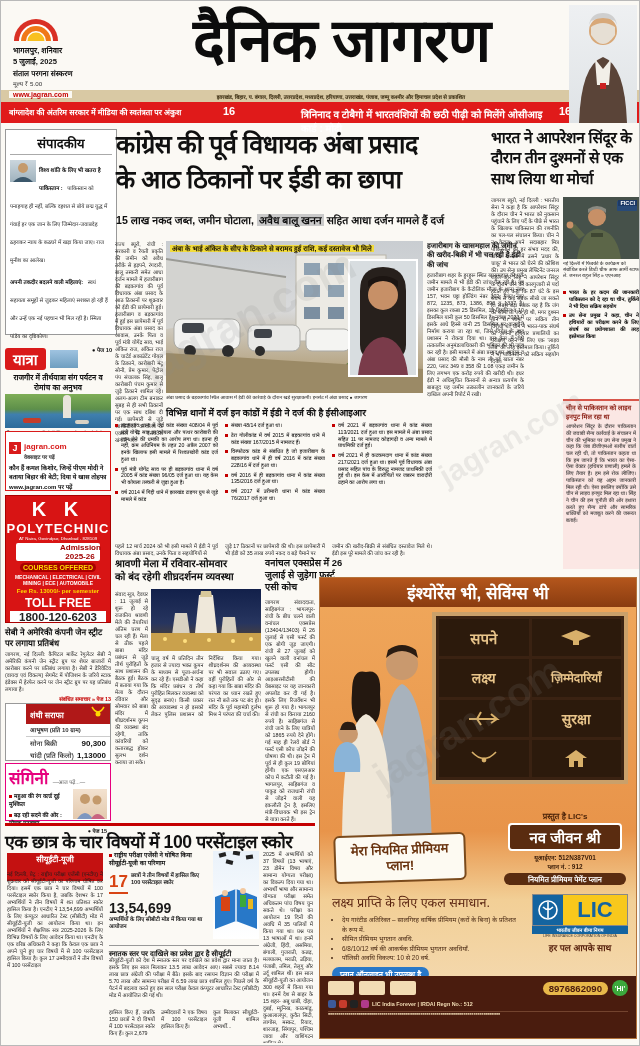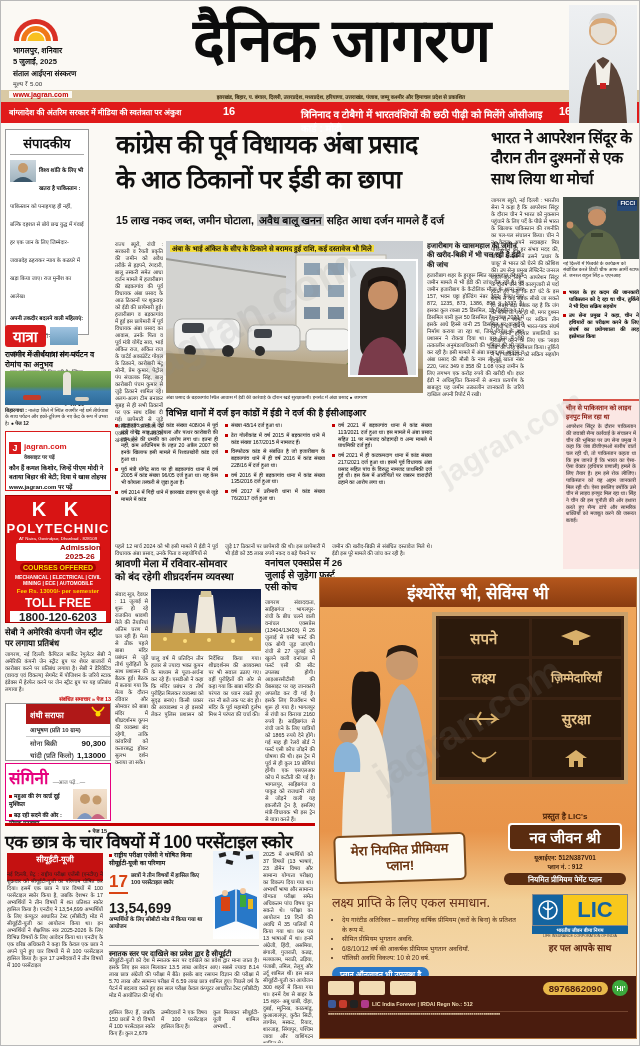--- a/index.html
+++ b/index.html
@@ -27,21 +27,21 @@
     <svg width="46" height="36" viewBox="0 0 46 36">
       <path d="M1,34 A22,22 0 0 1 45,34 Z" fill="#d93025"></path>
       <path d="M6,34 A17,17 0 0 1 40,34 Z" fill="#ffffff"></path>
       <path d="M8,34 A15,15 0 0 1 38,34 Z" fill="#f07818"></path>
       <path d="M13,34 A10,10 0 0 1 33,34 Z" fill="#ffffff"></path>
       <path d="M14.5,34 A8.5,8.5 0 0 1 31.5,34 Z" fill="#f8c020"></path>
     </svg>
   </div>
   <div class="abs hd" style="left:12px;top:44px;font-size:7.6px;">भागलपुर, शनिवार</div>
   <div class="abs hd" style="left:12px;top:55px;font-size:7.6px;">5 जुलाई, 2025</div>
-  <div class="abs hd" style="left:12px;top:67px;font-size:7.4px;">संताल आईएना संस्करण</div>
+  <div class="abs hd" style="left:12px;top:67px;font-size:7.4px;">संताल परगना संस्करण</div>
   <div class="abs" style="left:12px;top:78px;font-size:6.2px;color:#333;">मूल्य ₹ 5.00</div>
   <div class="abs" style="left:12px;top:86px;font-size:6.2px;color:#333;">पृष्ठ 16</div>
 
   <div class="abs" style="left:118px;top:2px;width:445px;text-align:center;font-size:60px;font-weight:800;color:#0c0c0c;letter-spacing:-1px;line-height:1.25;">दैनिक जागरण</div>
 
   <div class="abs" style="left:0;top:89px;width:640px;height:12px;background:#d9c9a4;"></div>
   <div class="abs" style="left:8px;top:90px;font-size:7px;font-weight:bold;color:#c40000;background:#fbf9f4;padding:0 4px;">www.jagran.com</div>
   <div class="abs" style="left:120px;top:91.5px;width:440px;text-align:center;font-size:5.4px;font-weight:bold;color:#3a2c10;">झारखंड, बिहार, प. बंगाल, दिल्ली, उत्तरप्रदेश, मध्यप्रदेश, हरियाणा, उत्तराखंड, पंजाब, जम्मू कश्मीर और हिमाचल प्रदेश से प्रकाशित</div>
 
   <div class="abs" style="left:0;top:101px;width:640px;height:21px;background:#e01a1a;"></div>
@@ -54,40 +54,40 @@
     <svg width="68" height="118" viewBox="0 0 68 118">
       <circle cx="34" cy="26" r="14" fill="#d8a878"></circle>
       <path d="M22,30 Q34,48 46,30 L46,22 Q34,14 22,22 Z" fill="#e8e4de" opacity="0.9"></path>
       <path d="M20,20 Q22,8 34,8 Q46,8 48,20 L46,16 Q34,10 22,16 Z" fill="#cfcfcf"></path>
       <path d="M10,118 Q12,60 34,52 Q56,60 58,118 Z" fill="#5a4438"></path>
       <path d="M26,54 L34,64 L42,54 L40,80 L28,80 Z" fill="#f2efe8"></path>
       <rect x="31" y="78" width="6" height="6" fill="#c22"></rect>
     </svg>
   </div>
 
-  <div class="abs box" style="left:4px;top:128px;width:84px;height:206px;padding:4px;">
+  <div class="abs box" style="left:4px;top:128px;width:112px;height:206px;padding:4px;">
     <div class="hd" style="font-size:13px;text-align:center;border-bottom:1px solid #aaa;padding-bottom:2px;">संपादकीय</div>
     <div style="margin-top:3px;">
       <div style="float:left;width:26px;height:22px;margin:2px 3px 1px 0;background:linear-gradient(#cbd6dd,#9fb2bd);">
         <svg width="26" height="22">
             <circle cx="13" cy="8" r="5" fill="#c49a6c"></circle>
             <path d="M3,22 Q13,12 23,22 Z" fill="#3b576b"></path>
           </svg>
       </div>
       <span class="hd" style="font-size:5.6px;">विश्व शांति के लिए भी खतरा है पाकिस्तान :</span>
       <span class="bt" style="font-size:5.4px;">पाकिस्तान को पनाहगाह ही नहीं, बल्कि दहशत से बोये छद्म युद्ध में गंवाई हर एक जान के लिए जिम्मेदार-जवाबदेह ठहराकर न्याय के कठघरे में खड़ा किया जाए। राज मुनीश का आलेख।</span>
     </div>
     <div style="margin-top:4px;">
       <span class="hd" style="font-size:5.6px;">अपनी तकदीर बदलने वाली महिलाएं:</span>
       <span class="bt" style="font-size:5.4px;">स्वयं सहायता समूहों से जुड़कर महिलाएं सशक्त हो रही हैं और उन्हें एक नई पहचान भी मिल रही है। स्मिता पांडेय का दृष्टिकोण।</span>
     </div>
     <div class="hd" style="font-size:5.6px;text-align:right;margin-top:4px;">● पेज 10</div>
   </div>
 
-  <div class="abs" style="left:4px;top:324px;width:106px;height:88px;">
+  <div class="abs" style="left:4px;top:347px;width:106px;height:88px;text-align:center;">
     <div style="display:flex;align-items:center;">
       <div style="background:#d91a1a;color:#fff;font-weight:800;font-size:15px;padding:1px 8px;border-radius:3px;">यात्रा</div>
       <div style="width:28px;height:18px;margin-left:4px;background:linear-gradient(#9fc3e0,#6e9ec0);"></div>
     </div>
     <div class="hd" style="font-size:7.6px;margin-top:2px;">राजगीर में तीर्थयात्रा संग पर्यटन व रोमांच का अनुभव</div>
     <div style="width:106px;height:34px;margin-top:2px;background:linear-gradient(#7fae57 0%,#5d8f4a 45%,#3f7fae 60%,#2d6b9a 100%);position:relative;overflow:hidden;">
       <svg width="106" height="34">
           <rect x="58" y="4" width="8" height="20" fill="#e8e4da"></rect>
           <circle cx="62" cy="5" r="4" fill="#e8e4da"></circle>
           <rect x="18" y="24" width="18" height="5" rx="2" fill="#c43c2a"></rect>

